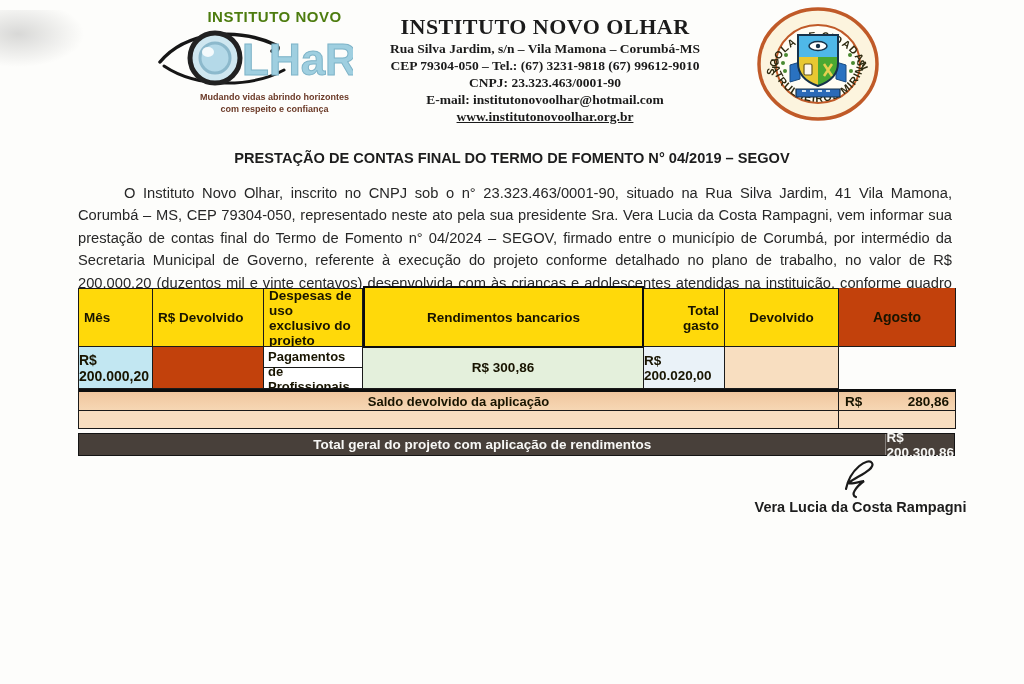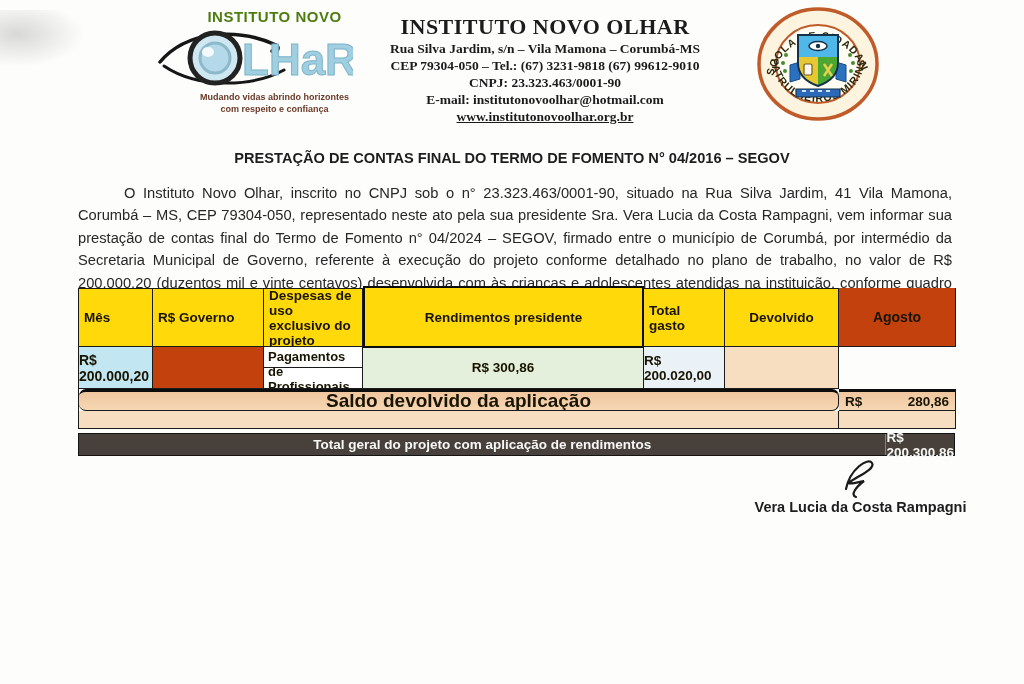--- a/index.html
+++ b/index.html
@@ -25,34 +25,34 @@
   .doc-body { position:absolute; left:78px; top:182px; width:874px; text-align:justify;
               font-size:14.7px; line-height:22.4px; color:#272727; text-indent:46px; }
   
   .fin-table { position:absolute; left:78px; top:288px; width:877px; }
   .tgrid { display:grid; grid-template-columns:74px 111px 99px 281px 81px 114px 117px;
            grid-template-rows:59px 42px 22px 18px; border-left:1.5px solid var(--border-dark); }
   .cell { border-right:1.5px solid var(--border-dark); border-bottom:1.5px solid var(--border-dark);
           font-weight:bold; color:#181400; overflow:hidden; }
   .hcell { background:var(--header-yellow); border-top:1.5px solid var(--border-dark);
            font-size:13.5px; display:flex; align-items:center; padding:2px 5px; line-height:15px; }
-  .hcell.center { justify-content:center; text-align:left; }
+  .hcell.center { justify-content:center; text-align:right; }
   .hcell.rend { border:2.5px solid #0d0d0d; margin-top:-2px; margin-bottom:-1px; z-index:2;
                 justify-content:center; text-align:center; overflow-wrap:break-word; word-break:break-word; }
   .dcell { background:#c2410c; font-size:14px; display:flex; align-items:center; justify-content:center; }
   .dcell.cyan { background:var(--cell-cyan); }
   .dcell.green { background:var(--cell-green); font-size:13.5px; }
   .dcell.blue { background:var(--cell-blue); font-size:13.5px; }
   .dcell.peachbg { background:var(--cell-peach); }
   .desp-cell { display:block; padding:0; background:#fff; }
   .desp-top { height:21px; border-bottom:1.5px solid var(--border-dark); font-size:13px;
               font-weight:bold; padding:2px 4px 0 4px; }
   .srow { border-top:3px solid #0d0d0d; background:linear-gradient(var(--saldo-peach), #f6d7b4);
           display:flex; align-items:center; }
-  .srow.label { grid-column:1 / 7; justify-content:center; font-size:19px;border-radius:7px; }
+  .srow.label { grid-column:1 / 7; justify-content:center; font-size:13px; }
   .srow.val { grid-column:7 / 8; justify-content:space-between; padding:0 6px; font-size:13.5px; }
   .prow { background:var(--cell-peach); }
   .prow.label { grid-column:1 / 7; }
   .prow.val { grid-column:7 / 8; }
   .total-bar { display:flex; width:877px; margin-top:4px; height:23px; background:var(--total-dark);
                border:1px solid #141414; color:#f7f7f5; font-weight:bold; font-size:13.5px; }
   .total-label { width:837px; display:flex; align-items:center; justify-content:center;
                  border-right:1px solid rgba(255,255,255,.35); }
   .total-val { flex:1; display:flex; align-items:center; justify-content:center; }
   
@@ -134,30 +134,30 @@
       <ellipse cx="62" cy="39" rx="9" ry="4.5" fill="#ffffff" stroke="#16324a" stroke-width="1.5"></ellipse>
       <circle cx="62" cy="39" r="2.2" fill="#16324a"></circle>
       <rect x="48" y="57" width="8" height="11" rx="1.5" fill="#fdf8ee" stroke="#6b5a20" stroke-width="1.2"></rect>
       <path d="M68,57 l8,12 M76,57 l-8,12" stroke="#e8d050" stroke-width="2.5"></path>
 
       <path d="M40,82 h44 v8 h-44 z" fill="#2a6ab8" stroke="#16324a" stroke-width="1.2"></path>
       <path d="M46,84 h4 M54,84 h4 M62,84 h4 M70,84 h4" stroke="#cfe2f4" stroke-width="2"></path>
     </svg>
   </div>
 
-  <div class="doc-title">PRESTAÇÃO DE CONTAS FINAL DO TERMO DE FOMENTO N° 04/2016 – SEGOV</div>
+  <div class="doc-title">PRESTAÇÃO DE CONTAS FINAL DO TERMO DE FOMENTO N° 04/2019 – SEGOV</div>
   <div class="doc-body">O Instituto Novo Olhar, inscrito no CNPJ sob o n° 23.323.463/0001-90, situado na Rua Silva Jardim, 41 Vila Mamona, Corumbá – MS, CEP 79304-050, representado neste ato pela sua presidente Sra. Vera Lucia da Costa Rampagni, vem informar sua prestação de contas final do Termo de Fomento n° 04/2024 – SEGOV, firmado entre o município de Corumbá, por intermédio da Secretaria Municipal de Governo, referente à execução do projeto conforme detalhado no plano de trabalho, no valor de R$ 200.000,20 (duzentos mil e vinte centavos) desenvolvida com às crianças e adolescentes atendidas na instituição, conforme quadro de recebimento abaixo.</div>
 
   <div class="fin-table">
     <div class="tgrid">
 
       <div class="cell hcell">Mês</div>
-      <div class="cell hcell">R$ Governo</div>
+      <div class="cell hcell">R$ Devolvido</div>
       <div class="cell hcell">Despesas de uso exclusivo do projeto</div>
-      <div class="cell hcell rend">Rendimentos presidente</div>
+      <div class="cell hcell rend">Rendimentos bancarios</div>
       <div class="cell hcell center">Total gasto</div>
       <div class="cell hcell center">Devolvido</div>
 
       <div class="cell dcell">Agosto</div>
       <div class="cell dcell cyan">R$  200.000,20</div>
       <div class="cell dcell"></div>
       <div class="cell desp-cell">
         <div class="desp-top">Pagamentos de Profissionais</div>
       </div>
       <div class="cell dcell green">R$ 300,86</div>

